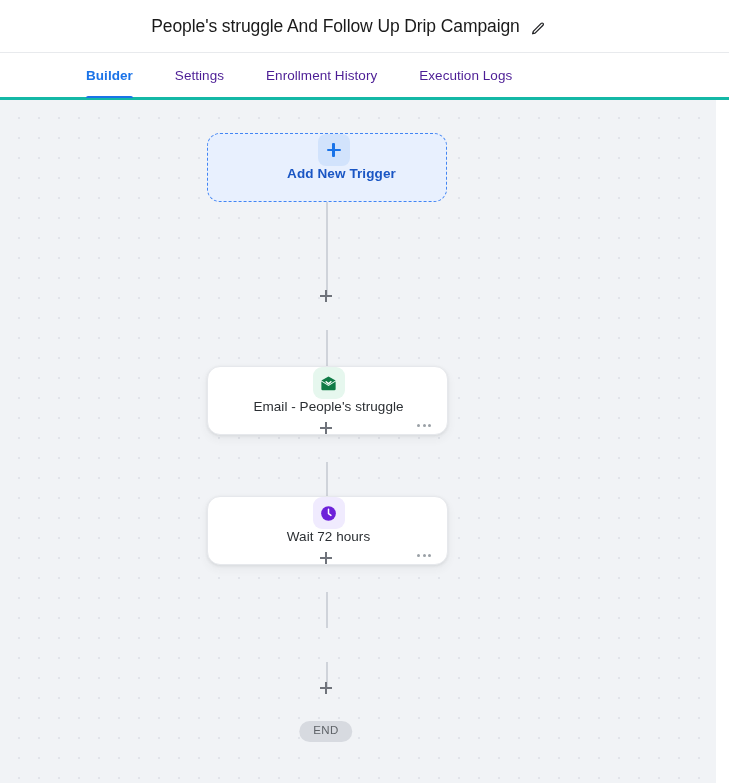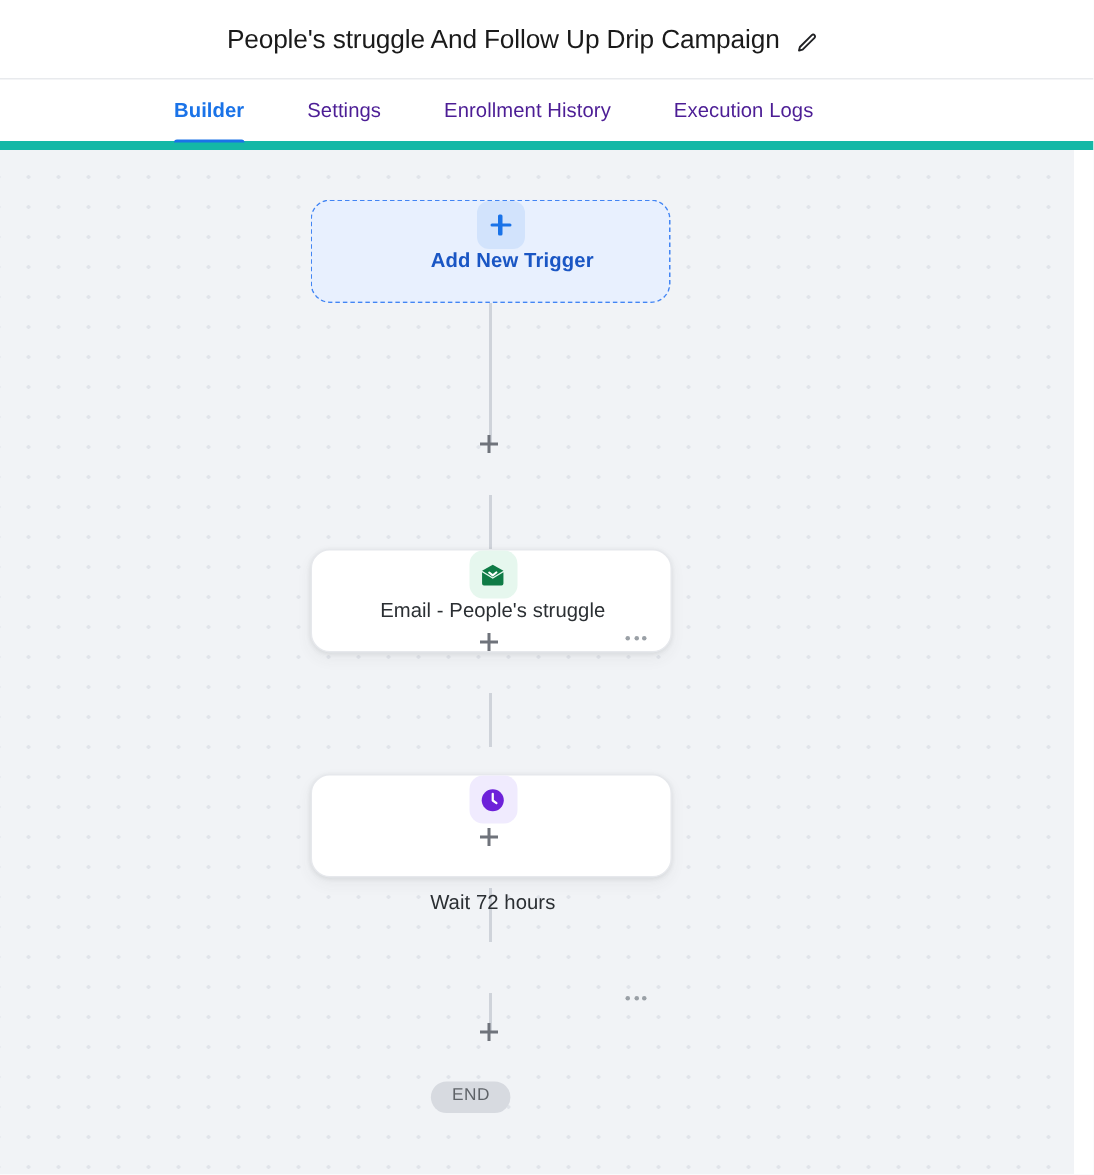--- a/index.html
+++ b/index.html
@@ -53,24 +53,24 @@
     cursor: pointer;
     flex: 0 0 16px;
   }
   .edit-icon svg { display: block; }
 
   
   .tabs {
     height: 47px;
     flex: 0 0 47px;
     background: #ffffff;
-    border-bottom: 6px solid #14b8a6;
+    border-bottom: 3px solid #14b8a6;
     display: flex;
     align-items: stretch;
-    padding-left: 116px;
+    padding-left: 86px;
     gap: 0;
   }
   .tab {
     display: flex;
     align-items: center;
     font-size: 13.5px;
     color: #4c1d95;
     padding: 0 0 0 0;
     margin-right: 42px;
     cursor: pointer;
@@ -230,21 +230,21 @@
     width: 3px;
     height: 3px;
     border-radius: 50%;
     background: #9aa0a6;
     display: block;
   }
 
   
   .end-badge {
     position: absolute;
-    left: 314px;
+    left: 326px;
     transform: translateX(-50%);
     background: #d7dae0;
     color: #5f6368;
     font-size: 11.5px;
     font-weight: 400;
     letter-spacing: 0.4px;
     border-radius: 11px;
     padding: 4px 14px 5px;
     line-height: 1;
   }
@@ -301,21 +301,21 @@
         <span class="step-label">Email - People's struggle</span>
         <span class="step-more">
             <i></i>
             <i></i>
             <i></i>
           </span>
       </div>
 
       <div class="plus" style="top:328px;"></div>
 
-      <div class="node node-step" style="top:416px;gap:45px;">
+      <div class="node node-step" style="top:396px;">
         <span class="step-icon icon-wait">
           <svg width="19" height="19" viewBox="0 0 24 24">
             <circle cx="12" cy="12" r="9.3" fill="#6d21d9"></circle>
             <path d="M12 6.6v5.6l3.1 2.2" fill="none" stroke="#ffffff" stroke-width="1.9" stroke-linecap="round" stroke-linejoin="round"></path>
           </svg>
         </span>
         <span class="step-label">Wait 72 hours</span>
         <span class="step-more">
             <i></i>
             <i></i>

